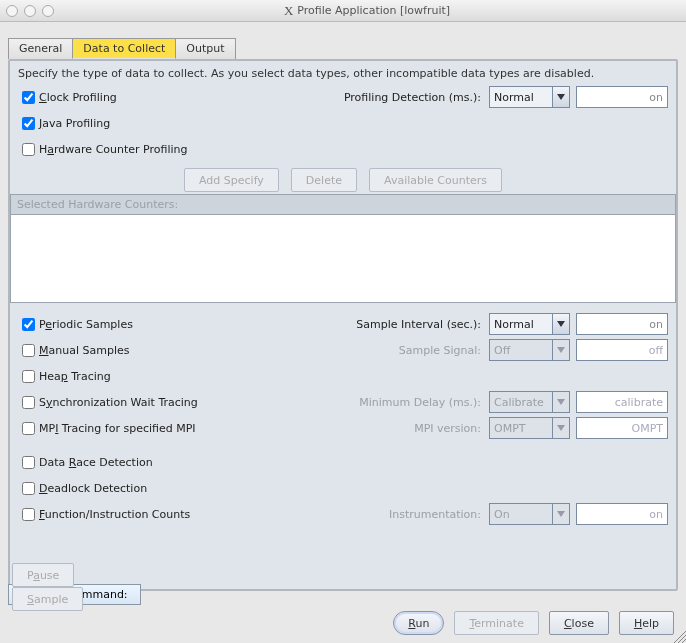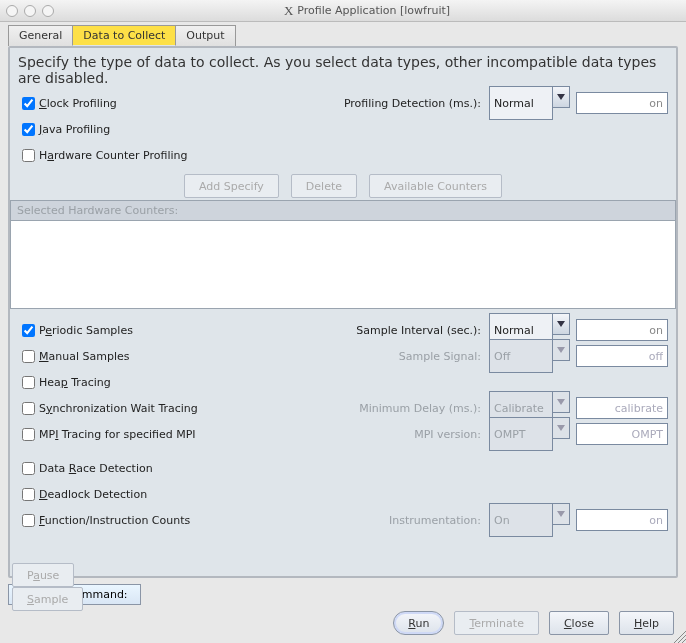--- a/index.html
+++ b/index.html
@@ -3,25 +3,25 @@
 <meta charset="utf-8">
 <style>
   * { box-sizing: border-box; font-family: "DejaVu Sans", "Lucida Grande", Arial, sans-serif; font-size: 11px; }
   body { margin: 0; background: #e8e8e8; width: 686px; height: 643px; position: relative; overflow: hidden; }
   .titlebar { height: 22px; background: linear-gradient(#f4f4f4,#dcdcdc); border-bottom: 1px solid #bbb; display:flex; align-items:center; padding:0 6px; }
   .traffic { display:flex; gap:6px; }
   .traffic span { width:12px; height:12px; border-radius:50%; border:1px solid #aaa; background:#f5f5f5; }
   .title { flex:1; text-align:center; color:#555; font-size:12px; display:flex; align-items:center; justify-content:center; gap:4px;}
   .xicon { font-family:serif; font-size:13px; }
   .content { padding: 0 8px 8px 8px; }
-  .tabs { display:flex; margin-top:3px; }
+  .tabs { display:flex; margin-top:16px; }
   .tab { padding:3px 10px; border:1px solid #999; border-bottom:none; background:linear-gradient(#f0f0f0,#e0e0e0); margin-right:-1px; color:#333; }
   .tab.active { background:#fde047; border-bottom:1px solid #dfe5ea; position:relative; z-index:2; }
   .panel { border:2px solid #b3b8bf; border-radius:2px; padding:6px 8px; background:#dfe5ea; position:relative; }
-  .desc { color:#333; margin-bottom:4px; font-size:14px; }
+  .desc { color:#333; margin-bottom:4px; font-size:11px; }
   .row { display:flex; align-items:center; height:26px; }
   .chk { width:13px; height:13px; margin-right:4px; }
   .lbl { color:#222; }
   .lbl u { text-decoration: underline; }
   .spacer { flex:1; }
   .rlabel { text-align:right; width:160px; color:#222; padding-right:8px; }
   .rlabel.disabled { color:#9aa0a6; }
   .dropbtn { position:relative; display:inline-flex; }
   .dropbtn .arrowbox { width:18px; height:22px; border:1px solid #7a8aa0; border-left:1px solid #7a8aa0; margin-left:-1px; background:linear-gradient(#f3f5f9,#cdd6e1); display:flex; align-items:center; justify-content:center; }
   .dropbtn .arrowbox.disabled{ background:#dde2e8; }
@@ -35,21 +35,21 @@
   .hwbox { border:1px solid #9aa4af; background:#ced4dc; }
   .hwtitle { color:#9aa0a6; padding:3px 6px; }
   .hwlist { background:#fff; height:88px; border-top:1px solid #9aa4af; }
   .section-sep { height:8px; }
   .footerbar { position:absolute; left:8px; right:8px; bottom:38px; display:flex; }
   .previewcmd { border:1px solid #8a95a6; background:linear-gradient(#eaf6ff,#d9e6f5); padding:3px 12px; display:inline-block; }
   .btnrow { position:absolute; left:12px; right:12px; bottom:8px; display:flex; align-items:flex-start;flex-direction:column; }
   .btnrow .right { margin-left:auto; display:flex; gap:10px; }
   .resize { position:absolute; right:0; bottom:0; width:16px; height:16px; }
   .resize svg{width:16px;height:16px;}
-  .comboValue{ display:inline-flex; align-items:center; width:64px; height:34px; border:1px solid #7a8aa0; background:#eef1f5; padding-left:4px; color:#222;}
+  .comboValue{ display:inline-flex; align-items:center; width:64px; height:22px; border:1px solid #7a8aa0; background:#eef1f5; padding-left:4px; color:#222;}
   .comboValue.disabled{ color:#9aa0a6; background:#dde2e8; }
   .chkwrap{display:inline-flex;align-items:center;}
 </style>
 </head>
 <body>
 
 <div class="titlebar">
   <div class="traffic">
     <span></span>
     <span></span>

